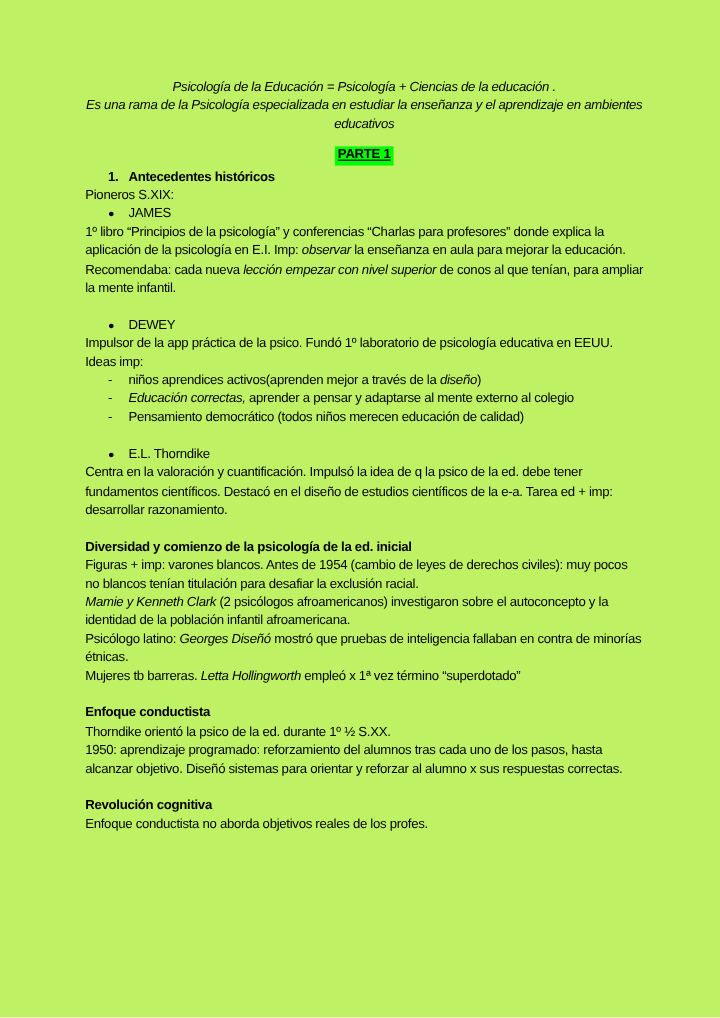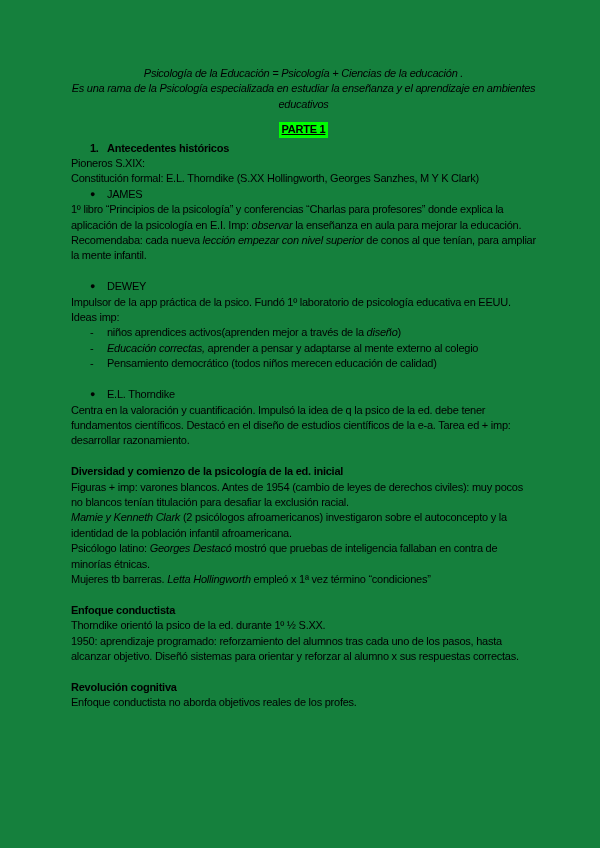--- a/index.html
+++ b/index.html
@@ -5,21 +5,21 @@
   html, body {
     margin: 0;
     padding: 0;
     background: #ffffff;
   }
   .page {
     position: relative;
     box-sizing: border-box;
     width: 600px;
     height: 848px;
-    background: #15803d;
+    background: #bef264;
     color: #000000;
     font-family: "Liberation Sans", sans-serif;
     font-size: 11px;
     line-height: 15.4px;
     letter-spacing: -0.25px;
     padding: 66px 64px 0 71px;
     overflow: hidden;
   }
   p { margin: 0; }
   .center { text-align: center; }
@@ -53,21 +53,20 @@
   <p class="center it">Es una rama de la Psicología especializada en estudiar la enseñanza y el aprendizaje en ambientes educativos</p>
 
   <p class="center parte-line"><span class="badge">PARTE 1</span></p>
 
   <div class="li h-num">
       <span class="mk">1.</span>
       <span class="tx">Antecedentes históricos</span>
     </div>
 
   <p>Pioneros S.XIX:</p>
-  <p>Constitución formal: E.L. Thorndike (S.XX Hollingworth, Georges Sanzhes, M Y K Clark)</p>
 
   <div class="li">
       <span class="mk dot">●</span>
       <span class="tx">JAMES</span>
     </div>
 
   <p><span>1º libro “Principios de la psicología” y conferencias “Charlas para profesores” donde explica la aplicación de la psicología en E.I. Imp: </span><span class="it">observar</span><span> la enseñanza en aula para mejorar la educación. Recomendaba: cada nueva </span><span class="it">lección empezar con nivel superior</span><span> de conos al que tenían, para ampliar la mente infantil.</span></p>
 
   <div class="sp"></div>
 
@@ -103,23 +102,23 @@
   <p>Centra en la valoración y cuantificación. Impulsó la idea de q la psico de la ed. debe tener fundamentos científicos. Destacó en el diseño de estudios científicos de la e-a. Tarea ed + imp: desarrollar razonamiento.</p>
 
   <div class="sp"></div>
 
   <p class="bd">Diversidad y comienzo de la psicología de la ed. inicial</p>
 
   <p>Figuras + imp: varones blancos. Antes de 1954 (cambio de leyes de derechos civiles): muy pocos no blancos tenían titulación para desafiar la exclusión racial.</p>
 
   <p><span class="it">Mamie y Kenneth Clark</span><span> (2 psicólogos afroamericanos) investigaron sobre el autoconcepto y la identidad de la población infantil afroamericana.</span></p>
 
-  <p><span>Psicólogo latino: </span><span class="it">Georges Destacó</span><span> mostró que pruebas de inteligencia fallaban en contra de minorías étnicas.</span></p>
+  <p><span>Psicólogo latino: </span><span class="it">Georges Diseñó</span><span> mostró que pruebas de inteligencia fallaban en contra de minorías étnicas.</span></p>
 
-  <p><span>Mujeres tb barreras. </span><span class="it">Letta Hollingworth</span><span> empleó x 1ª vez término “condiciones”</span></p>
+  <p><span>Mujeres tb barreras. </span><span class="it">Letta Hollingworth</span><span> empleó x 1ª vez término “superdotado”</span></p>
 
   <div class="sp"></div>
 
   <p class="bd">Enfoque conductista</p>
 
   <p>Thorndike orientó la psico de la ed. durante 1º ½ S.XX.</p>
 
 
   <p>1950: aprendizaje programado: reforzamiento del alumnos tras cada uno de los pasos, hasta alcanzar objetivo. Diseñó sistemas para orientar y reforzar al alumno x sus respuestas correctas.</p>
 

